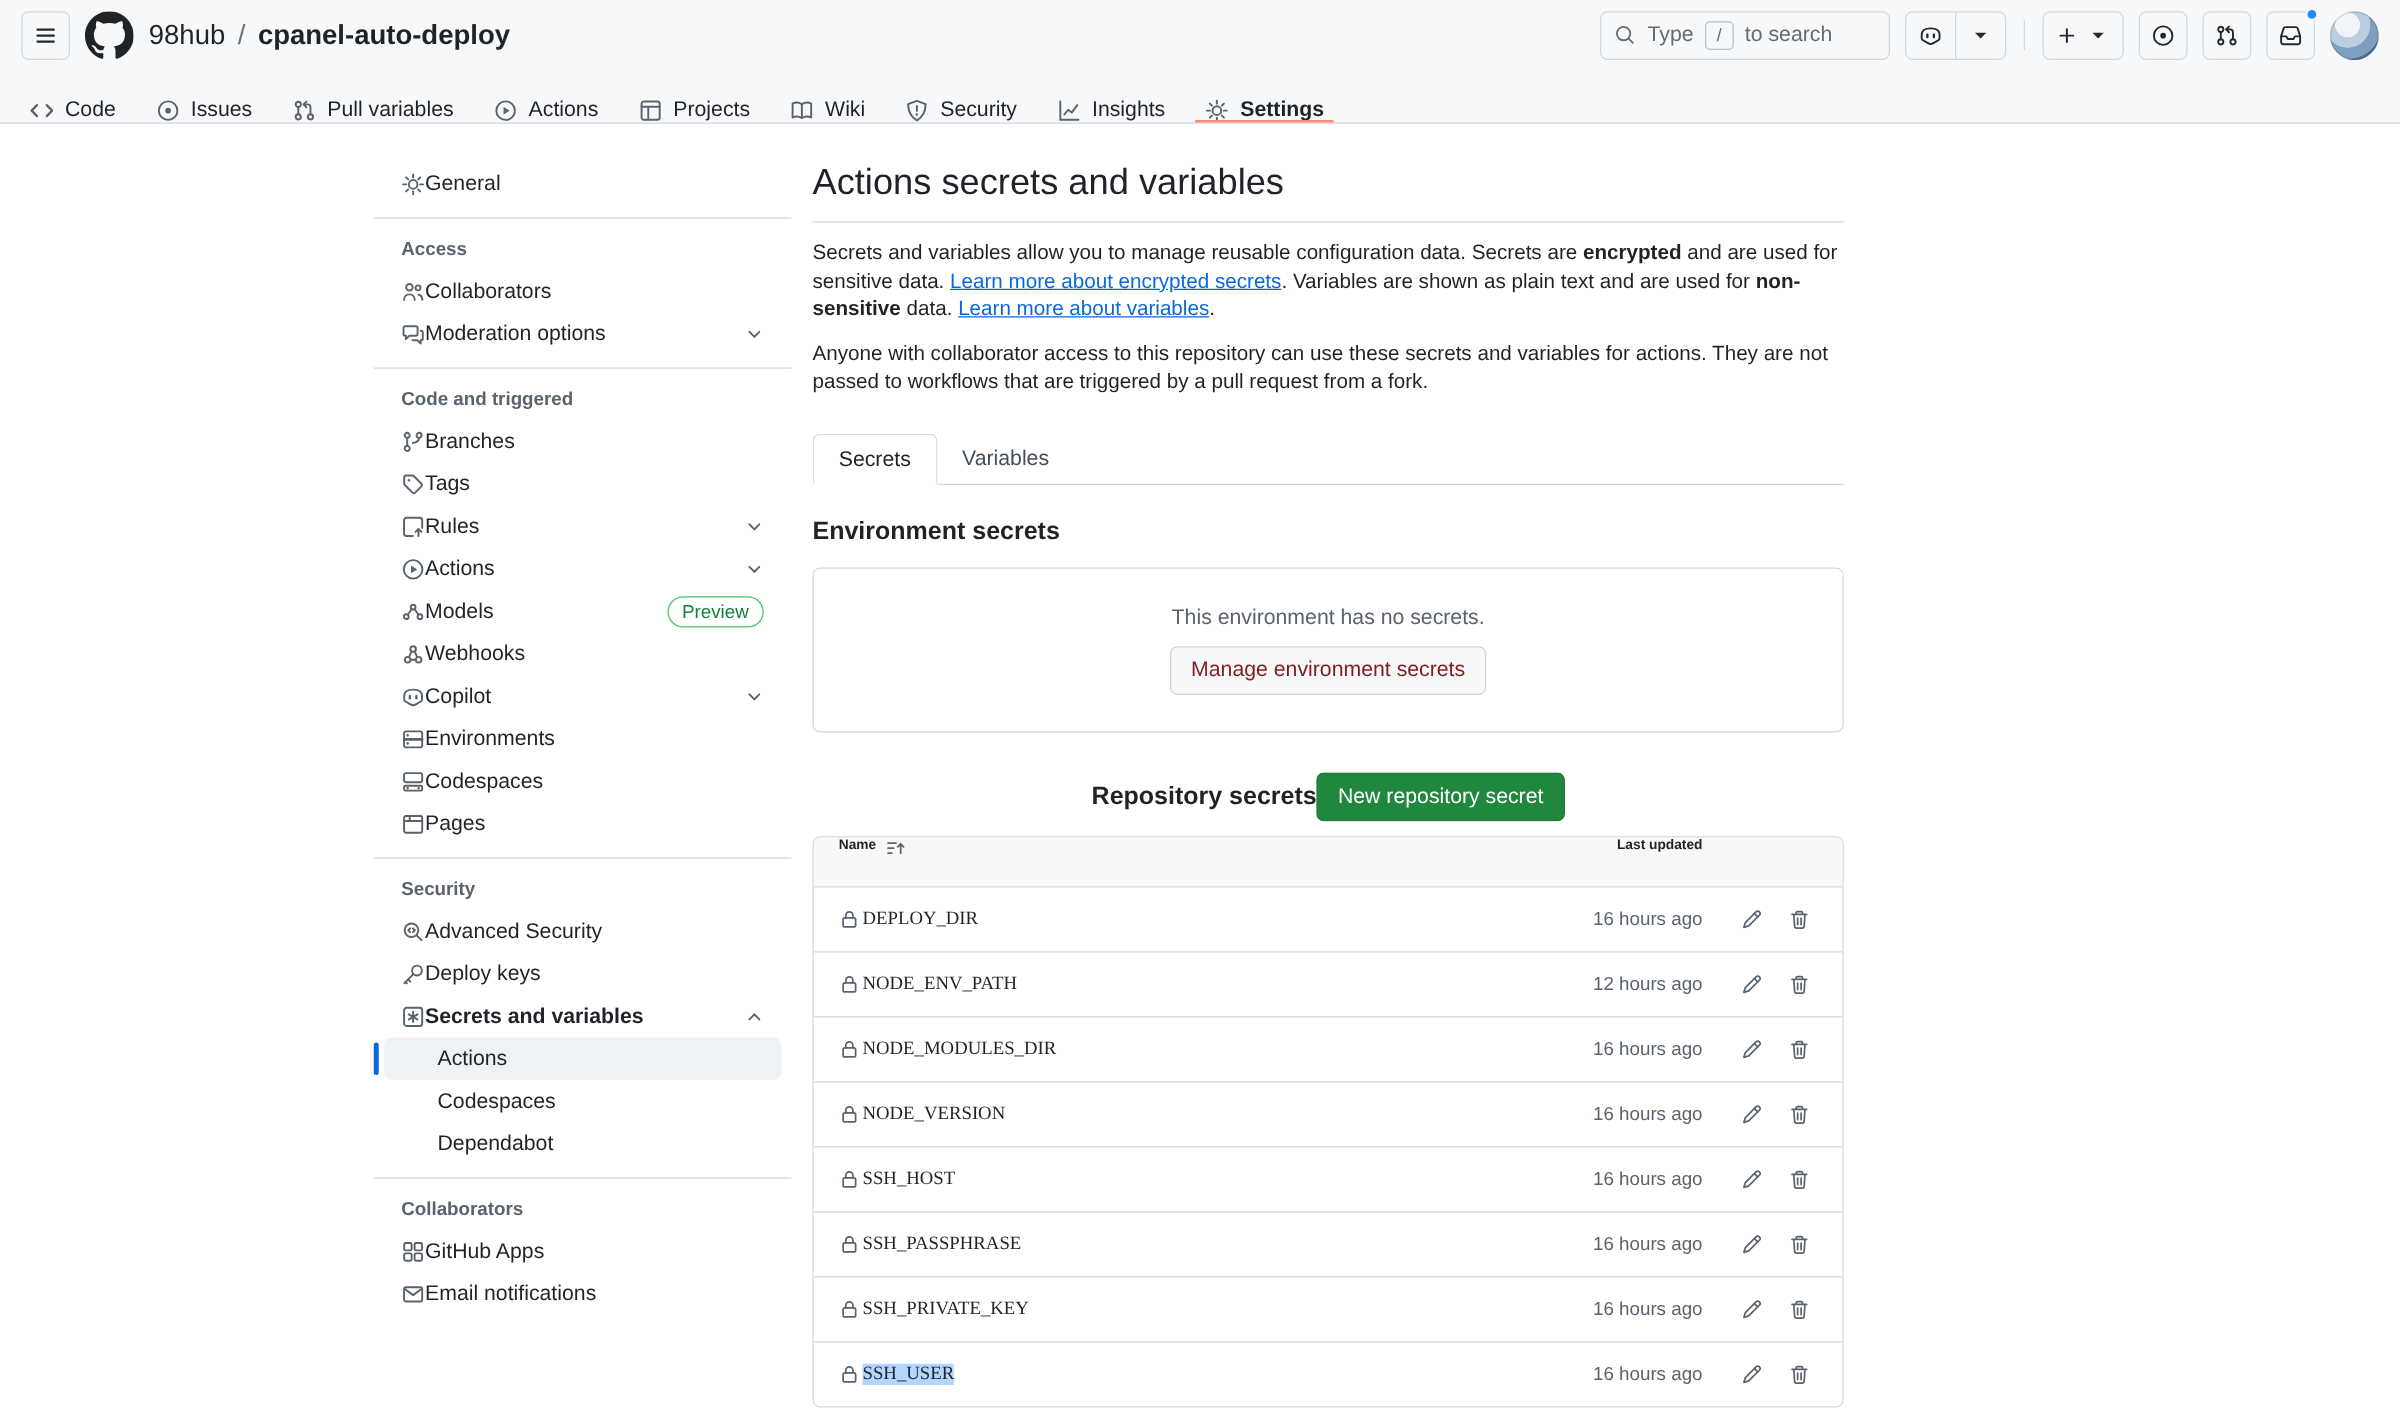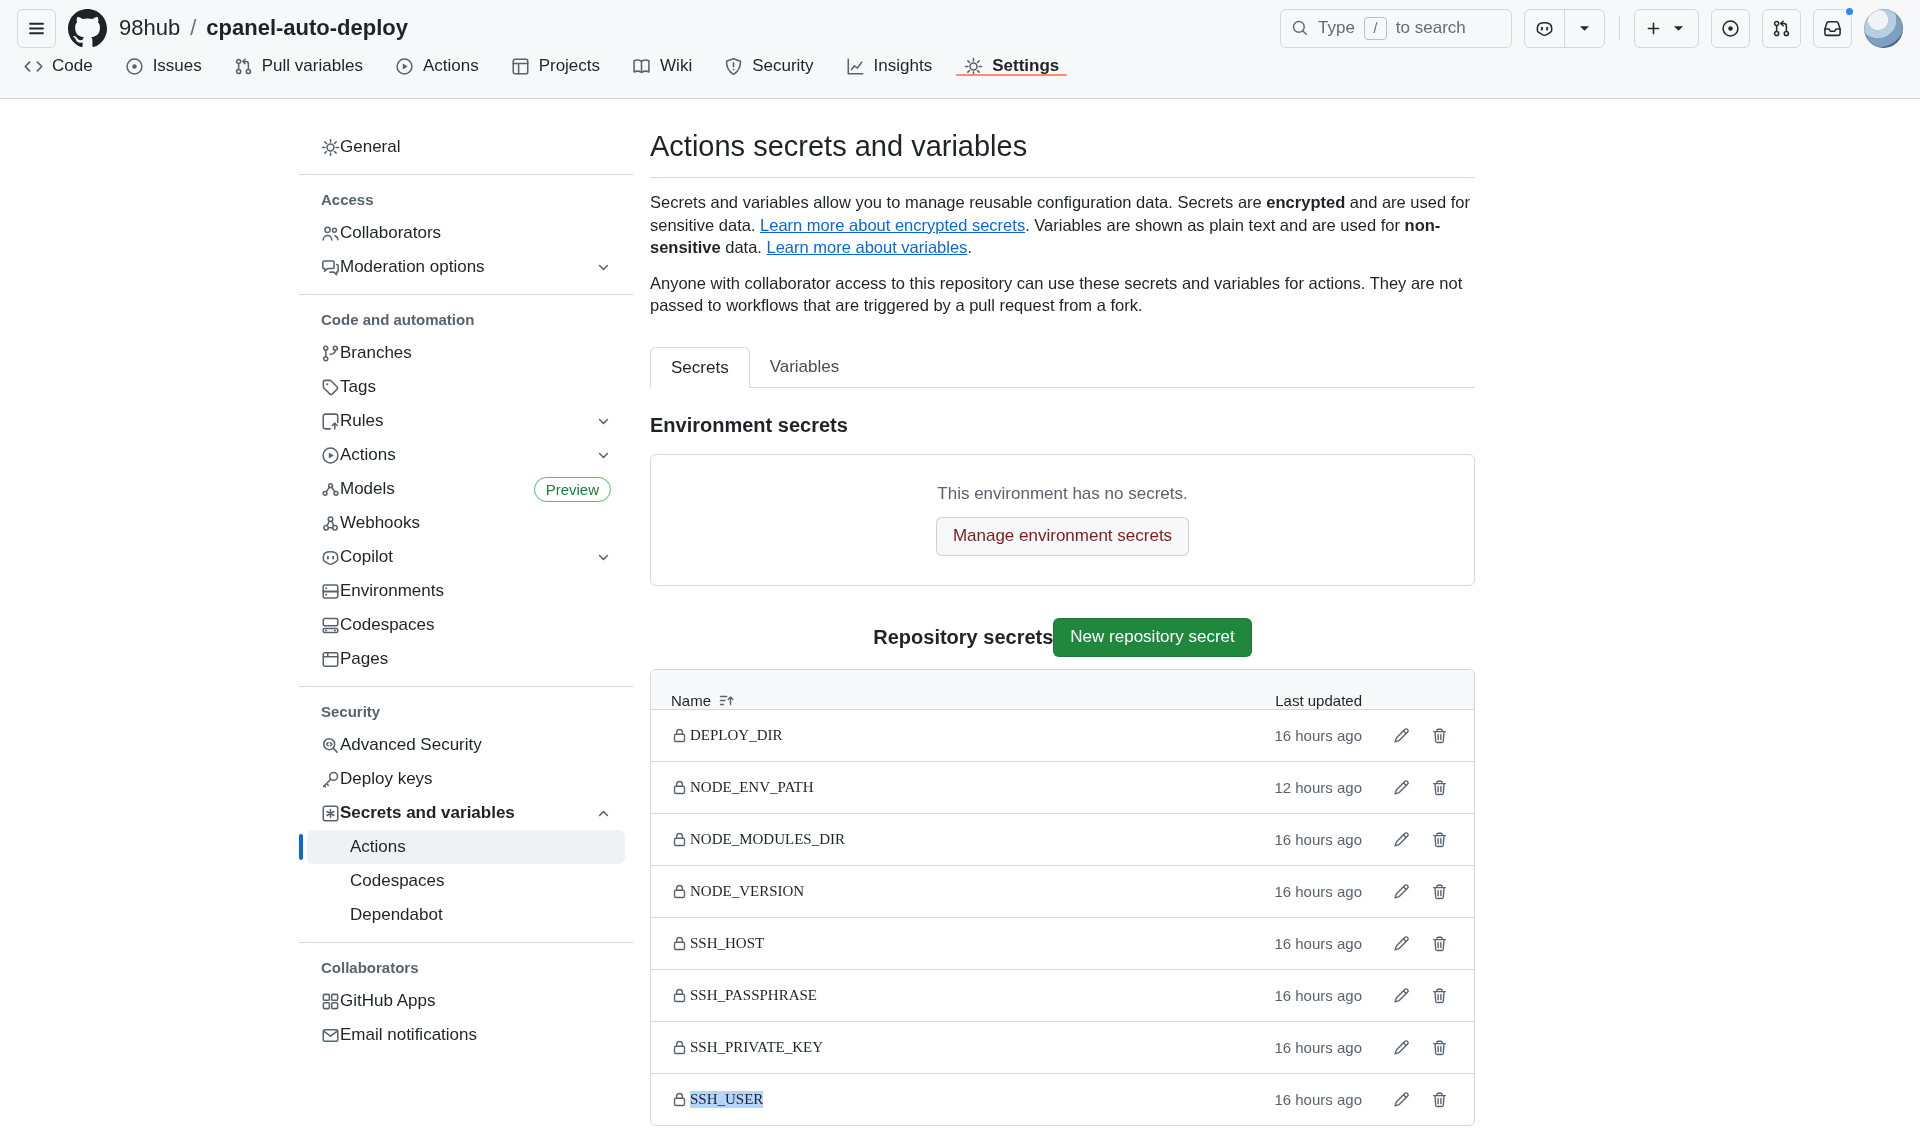--- a/index.html
+++ b/index.html
@@ -38,21 +38,21 @@
   .caret{width:11px;height:11px}
   .vdivider{width:1px;height:24px;background:var(--border);margin:0 2px;flex:0 0 auto}
   .dot{position:absolute;top:-4px;right:-4px;width:11px;height:11px;border-radius:50%;background:#218bff;
     border:2px solid var(--subtle)}
   .avatar{width:39px;height:39px;border-radius:50%;flex:0 0 auto;cursor:pointer;
     background:radial-gradient(circle at 36% 28%, #f0f4f8 0 26%, #b9cede 27% 48%, #7f9fc0 49% 72%, #4f6f94 73% 100%);
     box-shadow:inset 0 0 0 1px rgba(31,35,40,.15)}
 
   
   .repo-tabs{height:43px;background:var(--subtle);border-bottom:1px solid var(--border);display:flex;
-    align-items:flex-start;padding:0 10px;gap:4px}
+    align-items:flex-end;padding:0 10px;gap:4px}
   .rtab{display:flex;align-items:center;gap:9px;padding:0 14px;position:relative;color:var(--fg);cursor:pointer;
     font-size:17px}
   .rtab .icon{width:19px;height:19px;color:var(--muted)}
   .rtab.active{font-weight:600}
   .rtab.active::after{content:"";position:absolute;left:6px;right:6px;bottom:0;height:2px;border-radius:2px;
     background:var(--coral)}
 
   
   .layout{display:flex;gap:17px;padding-top:31px;margin-left:299px;width:1176px}
 
@@ -87,22 +87,22 @@
   .envbox{margin-top:17px;border:1px solid var(--border);border-radius:6px;height:132px;display:flex;
     flex-direction:column;align-items:center;justify-content:center;gap:13px}
   .env-empty{color:var(--muted);font-size:17px}
   .btn{font-size:17px;font-weight:500;border-radius:6px;cursor:pointer;
     font-family:"Liberation Sans","DejaVu Sans",sans-serif}
   .btn.default{background:var(--subtle);border:1px solid rgba(31,35,40,.18);color:#7f1d1d;height:39px;padding:0 16px}
   .btn.primary{background:var(--green);border:1px solid rgba(31,35,40,.15);color:#fff;height:39px;padding:0 16px}
   .repo-head{margin-top:32px;display:flex;align-items:center;justify-content:center}
   .repo-head h3{margin:0}
   .table{margin-top:12px;border:1px solid var(--border);border-radius:6px;overflow:hidden}
-  .thead{background:var(--subtle);height:39px;display:flex;align-items:flex-end;padding:0 20px;font-size:15px;
-    font-weight:400;color:var(--fg)}
+  .thead{background:var(--subtle);height:39px;display:flex;align-items:flex-start;padding:0 20px;font-size:11px;
+    font-weight:700;color:var(--fg)}
   .thead .sort{width:17px;height:17px;margin-left:7px;color:var(--muted)}
   .th-updated{margin-left:auto;margin-right:92px}
   .trow{height:52px;display:flex;align-items:center;padding:0 20px;border-top:1px solid var(--border)}
   .trow .lock{width:17px;height:17px;color:var(--muted);flex:0 0 auto}
   .sname{font-family:Liberation Serif, serif;font-size:15px;margin-left:2px;color:var(--fg)}
   .sname.hl{background:var(--hl)}
   .rtime{margin-left:auto;font-size:15px;color:var(--muted)}
   .ractions{display:flex;gap:8px;margin-left:24px;width:68px;justify-content:flex-end}
   .ghostbtn{width:30px;height:30px;border:0;background:transparent;border-radius:6px;display:flex;align-items:center;
     justify-content:center;color:var(--muted);cursor:pointer;padding:0}
@@ -424,21 +424,21 @@
             <use href="#i-discussion"></use>
           </svg>
         <span>Moderation options</span>
         <svg class="icon chev">
             <use href="#i-chevron-down"></use>
           </svg>
       </div>
     </div>
 
     <div class="side-section">
-      <div class="side-title">Code and automation</div>
+      <div class="side-title">Code and triggered</div>
       <div class="side-item">
         <svg class="icon">
             <use href="#i-branch"></use>
           </svg>
         <span>Branches</span>
       </div>
       <div class="side-item">
         <svg class="icon">
             <use href="#i-tag"></use>
           </svg>

